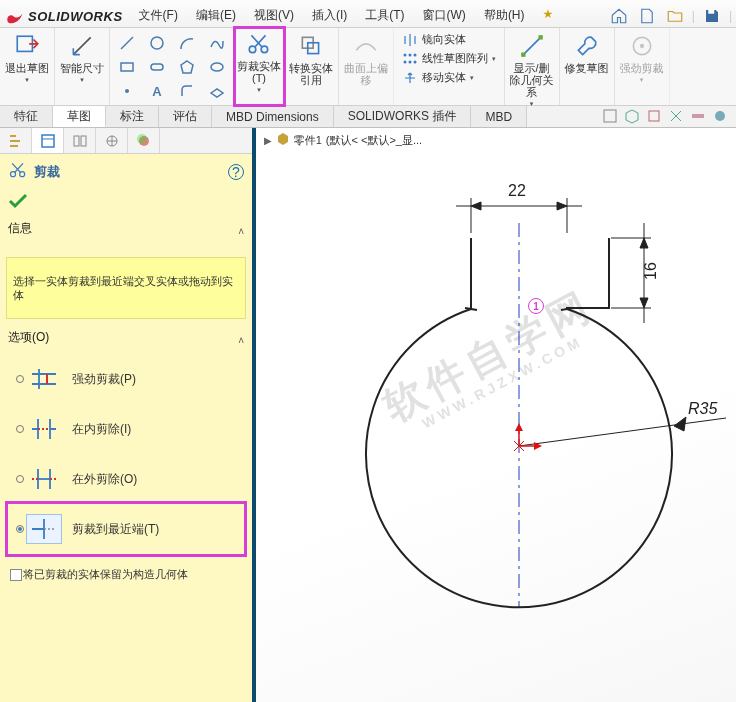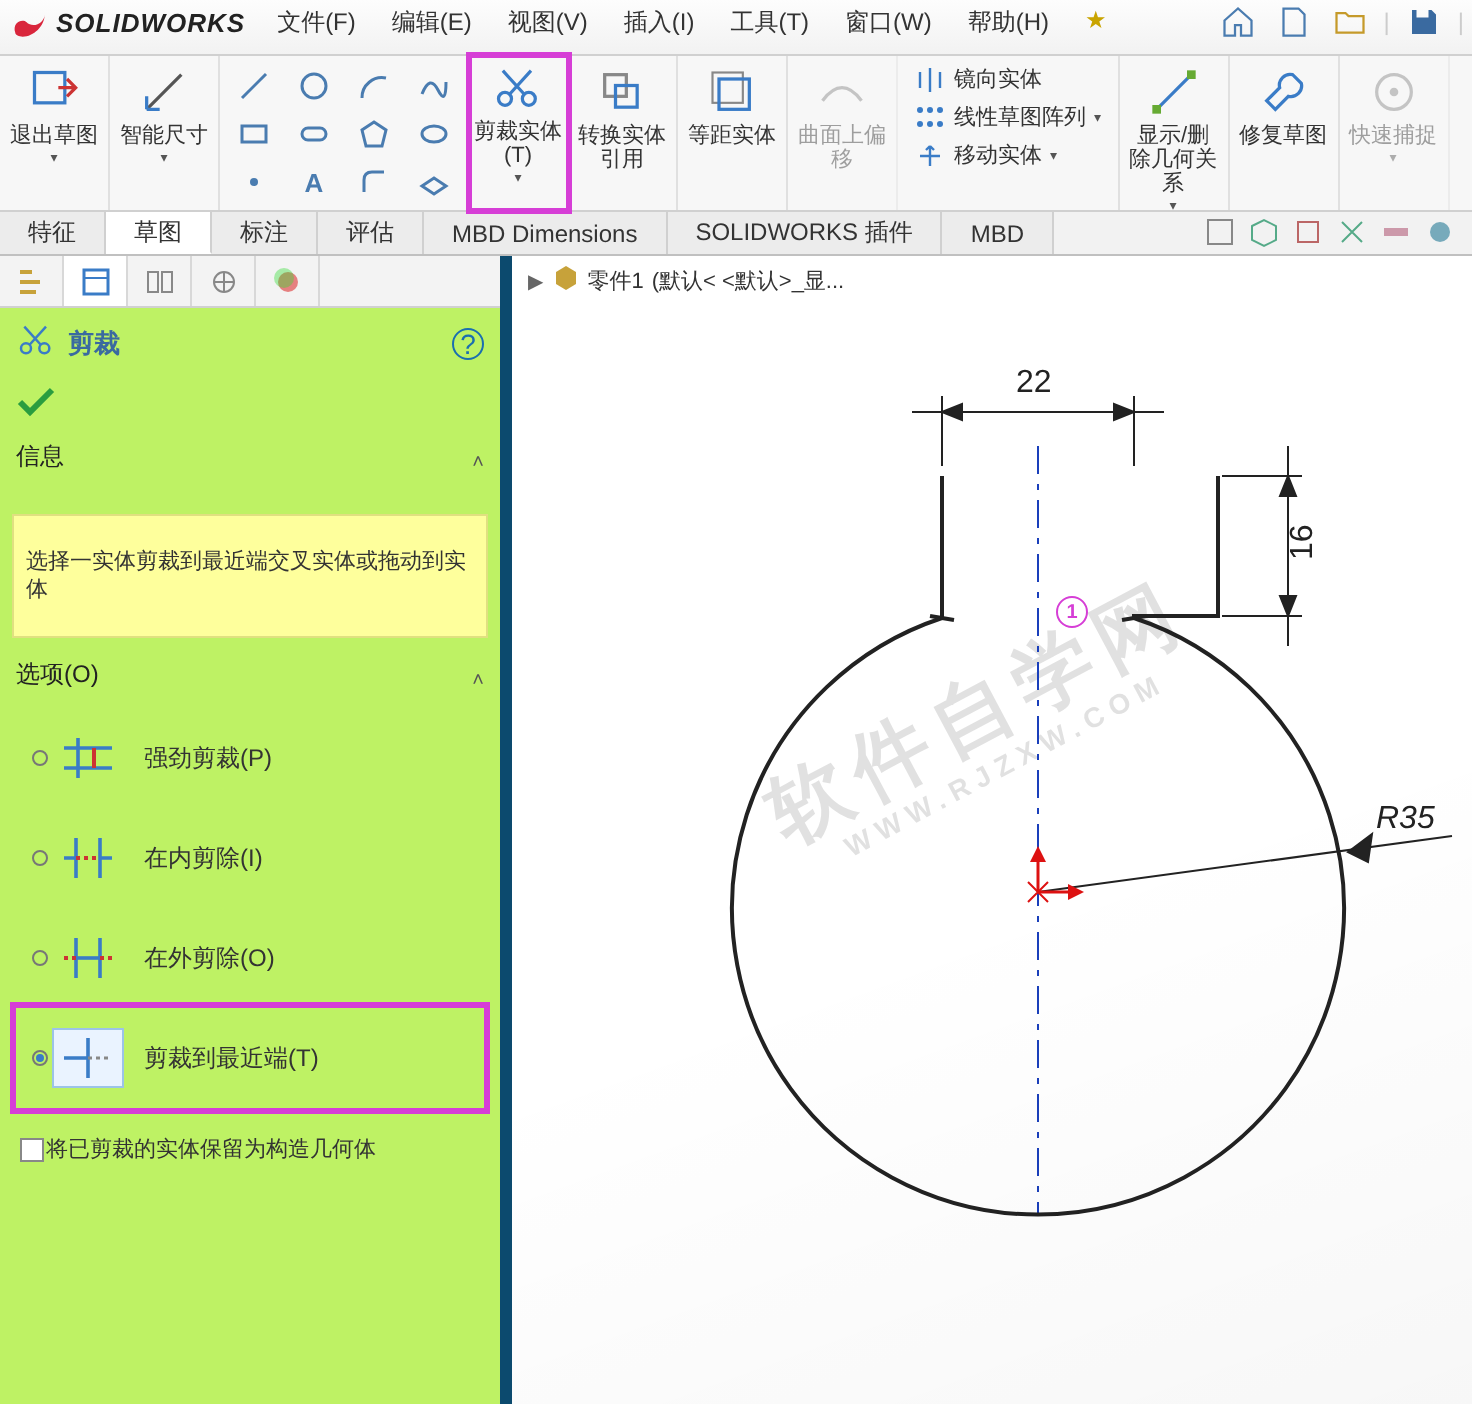--- a/index.html
+++ b/index.html
@@ -1,19 +1,19 @@
 <!DOCTYPE html>
 <html><head>
 <meta charset="utf-8">
 <style>
 * { box-sizing: border-box; margin: 0; padding: 0; font-family: "Microsoft YaHei", SimSun, Arial, sans-serif; }
 body { width: 736px; height: 702px; background: #fff; font-size: 12px; color: #333; overflow: hidden; position: relative; }
 
 
-.menubar { display: flex; align-items: flex-start; height: 28px; background: linear-gradient(#fdfdfd,#f2f2f2); border-bottom: 1px solid #d0d0d0; padding: 0 4px; }
+.menubar { display: flex; align-items: flex-end; height: 28px; background: linear-gradient(#fdfdfd,#f2f2f2); border-bottom: 1px solid #d0d0d0; padding: 0 4px; }
 .logo { display: flex; align-items: center; margin-right: 10px; }
 .logo svg { width: 22px; height: 22px; }
 .logo-text { font-weight: bold; font-style: italic; font-size: 13px; letter-spacing: 0.5px; color: #222; margin-left: 2px; }
 .menu-items { display: flex; gap: 6px; }
 .menu-item { padding: 3px 6px; cursor: default; }
 .menu-right { margin-left: auto; display: flex; gap: 6px; align-items: center; }
 .menu-ico { width: 22px; height: 22px; display: flex; align-items: center; justify-content: center; }
 
 
 .ribbon { display: flex; height: 78px; background: #f7f7f7; border-bottom: 1px solid #d0d0d0; }
@@ -31,21 +31,21 @@
 .tabs-row { display: flex; height: 22px; background: #f2f2f2; border-bottom: 1px solid #c0c0c0; align-items: stretch; }
 .tab { padding: 3px 14px; border-right: 1px solid #d0d0d0; background: #ececec; font-size: 12px; cursor: default; display: flex; align-items: center; }
 .tab.active { background: #fff; border-bottom: 1px solid #fff; }
 .tabs-right { margin-left: auto; display: flex; gap: 4px; align-items: center; padding-right: 6px; }
 .tabs-right .ti { width: 18px; height: 18px; }
 
 
 .main { display: flex; height: calc(702px - 28px - 78px - 22px); }
 
 
-.left-panel { width: 256px; background: #bef264; border-right: 6px solid #0c4a6e; display: flex; flex-direction: column; }
+.left-panel { width: 256px; background: #fef9c3; border-right: 4px solid #0c4a6e; display: flex; flex-direction: column; }
 .lp-tabs { display: flex; height: 26px; border-bottom: 1px solid #d0d0d0; background: #f3f3f3; }
 .lp-tab { width: 32px; display: flex; align-items: center; justify-content: center; border-right: 1px solid #d8d8d8; }
 .lp-tab.active { background: #fff; }
 .lp-head { display: flex; align-items: center; justify-content: space-between; padding: 6px 8px; }
 .lp-head-left { display: flex; align-items: center; gap: 6px; font-weight: bold; color: #3a6aa0; font-size: 13px; }
 .lp-ok { padding: 4px 8px; }
 .lp-section-head { display: flex; align-items: flex-end; justify-content: space-between; padding: 4px 8px; font-size: 12px; color: #222; }
 .chev { font-size: 10px; color: #555; }
 .info-box { background: #feff9c; border: 1px solid #e0e080; padding: 16px 6px; margin: 16px 6px 6px 6px; font-size: 11px; line-height: 14px; }
 .opt-list { padding: 4px 8px; }
@@ -222,31 +222,20 @@
     <div class="rib-btn-big">
       <span class="ico">
           <svg width="26" height="26" viewBox="0 0 24 24">
             <rect x="4" y="4" width="10" height="10" fill="none" stroke="#888" stroke-width="1.5"></rect>
             <rect x="9" y="9" width="10" height="10" fill="none" stroke="#3a7cc7" stroke-width="1.5"></rect>
           </svg>
         </span>
       <span>转换实体引用</span>
     </div>
   </div>
-  <div class="rib-group">
-    <div class="rib-btn-big">
-      <span class="ico">
-          <svg width="26" height="26" viewBox="0 0 24 24">
-            <rect x="3" y="3" width="14" height="14" fill="none" stroke="#888" stroke-width="1"></rect>
-            <rect x="6" y="6" width="14" height="14" fill="none" stroke="#3a7cc7" stroke-width="1.5"></rect>
-          </svg>
-        </span>
-      <span>等距实体</span>
-    </div>
-  </div>
   <div class="rib-group" style="opacity:.45">
     <div class="rib-btn-big">
       <span class="ico">
           <svg width="26" height="26" viewBox="0 0 24 24">
             <path d="M3 16 Q 12 4 21 16" fill="none" stroke="#888" stroke-width="1.5"></path>
           </svg>
         </span>
       <span>曲面上偏移</span>
     </div>
   </div>
@@ -303,21 +292,21 @@
     </div>
   </div>
   <div class="rib-group" style="opacity:.45">
     <div class="rib-btn-big">
       <span class="ico">
           <svg width="26" height="26" viewBox="0 0 24 24">
             <circle cx="12" cy="12" r="8" fill="none" stroke="#888" stroke-width="1.5"></circle>
             <circle cx="12" cy="12" r="2" fill="#888"></circle>
           </svg>
         </span>
-      <span>快速捕捉</span>
+      <span>强劲剪裁</span>
       <span class="dropdown-arrow">▾</span>
     </div>
   </div>
 </div>
 
 <div class="tabs-row">
   <div class="tab">特征</div>
   <div class="tab active">草图</div>
   <div class="tab">标注</div>
   <div class="tab">评估</div>

